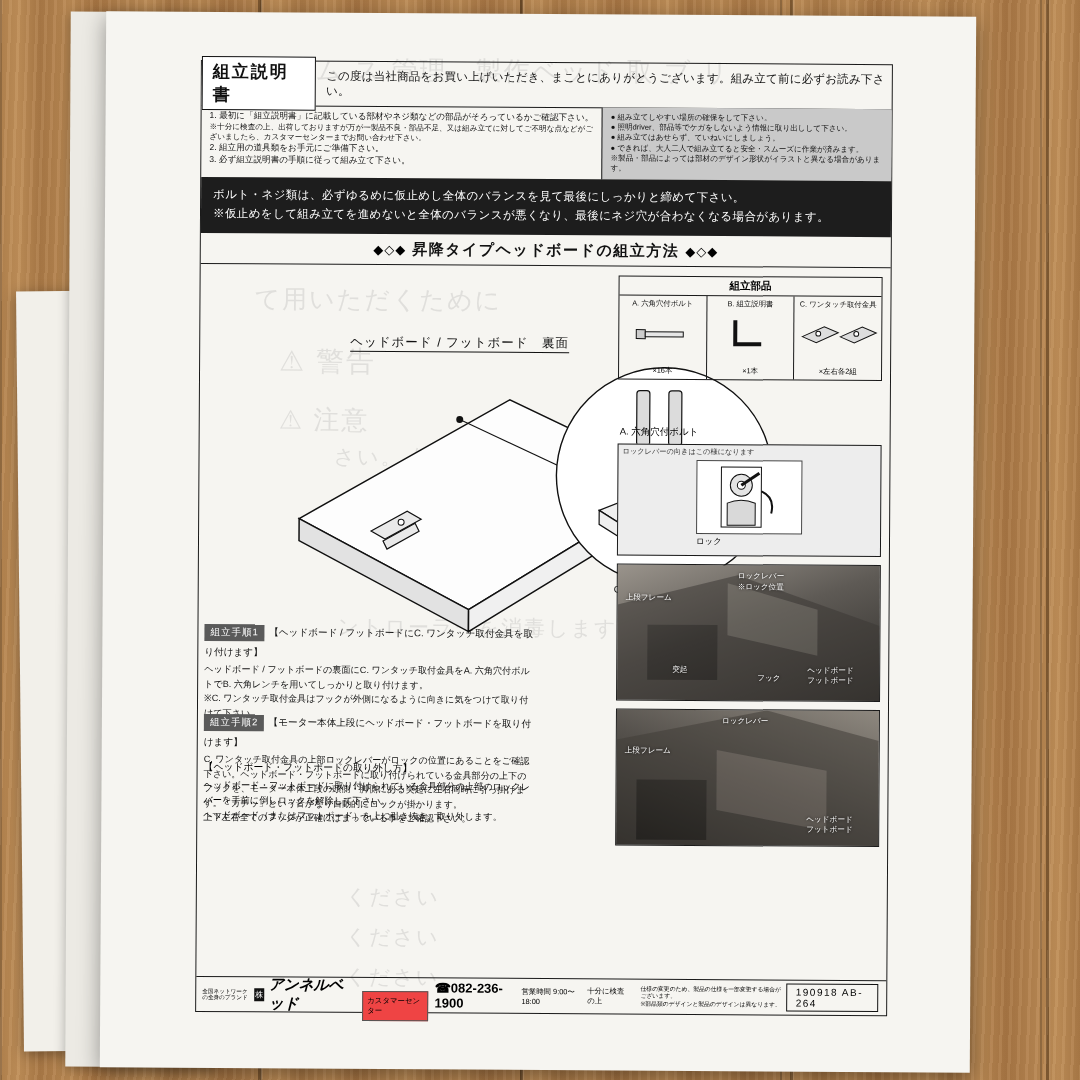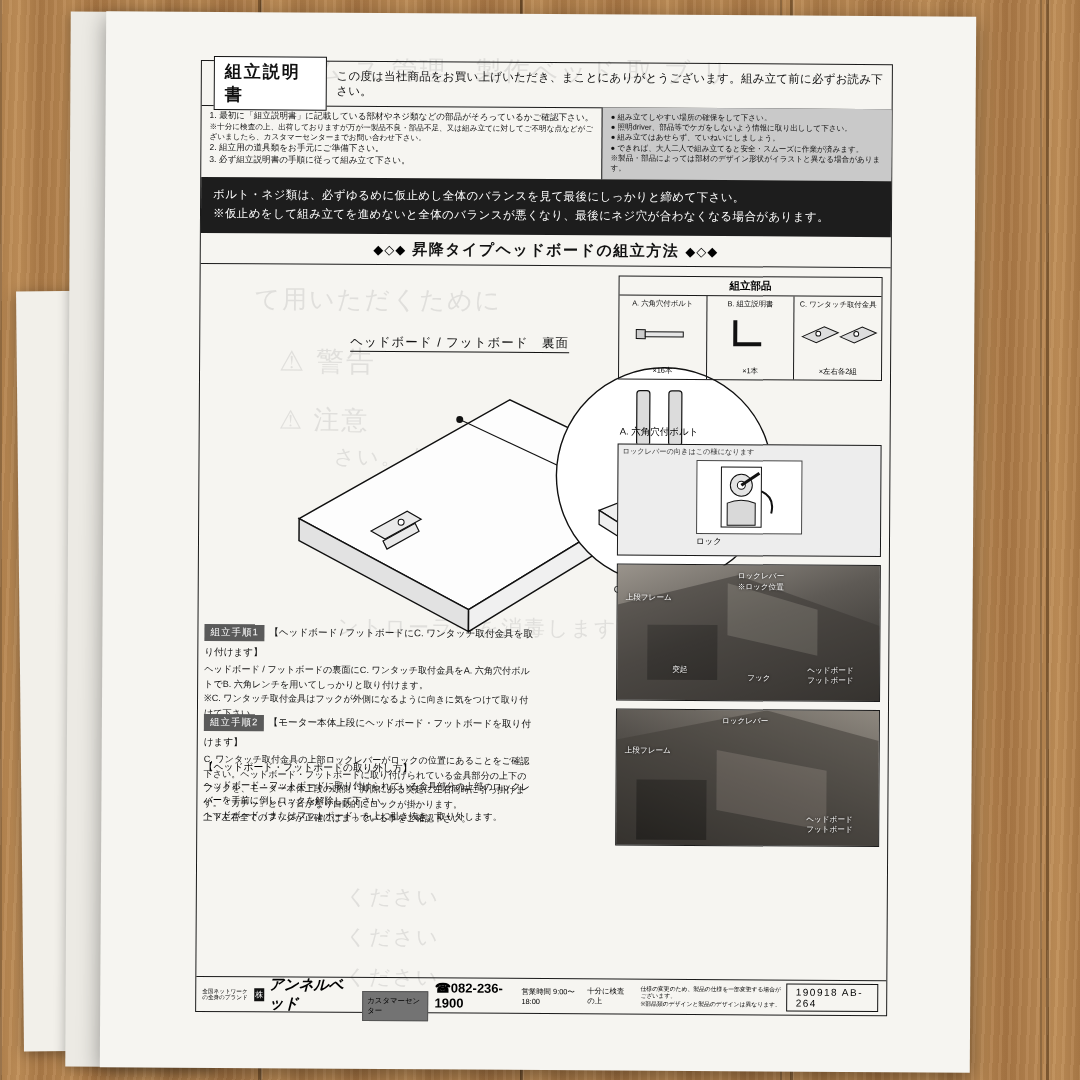--- a/index.html
+++ b/index.html
@@ -50,21 +50,21 @@
   
   #doc{position:absolute;left:0;top:0;width:870px;height:1056px;}
   .frame{
     position:absolute;left:95px;top:48px;width:690px;height:950px;
     border:1.6px solid #1a1a1a;
   }
 
   
   .hdr{position:absolute;left:0;top:0;width:100%;height:44px;border-bottom:1.4px solid #1a1a1a;display:flex;align-items:center;}
   .hdr-title{
-    margin-left:12px;border:1.4px solid #111;padding:3px 10px;font-size:17px;font-weight:bold;
+    border:1.4px solid #111;padding:3px 10px;font-size:17px;font-weight:bold;
     letter-spacing:2px;color:#111;background:#fff;
   }
   .hdr-sub{margin-left:10px;font-size:11.5px;color:#111;letter-spacing:.2px;}
 
   .notice{position:absolute;left:0;top:44px;width:100%;height:72px;display:flex;}
   .notice-l{width:58%;padding:5px 6px 0 8px;box-sizing:border-box;}
   .notice-r{width:42%;padding:5px 6px 0 8px;box-sizing:border-box;border-left:1.2px solid #1a1a1a;background:#c9c9c9;}
   .nline{font-size:8.6px;line-height:11.6px;color:#111;}
   .nline.small{font-size:7.6px;line-height:10.2px;}
 
@@ -118,21 +118,21 @@
   .photo .lbl{position:absolute;font-size:7.6px;color:#fff;text-shadow:0 0 3px #000;}
   .ph1{top:500px;width:262px;height:135px;background:linear-gradient(160deg,#9a948c 0%,#5e5a55 45%,#2e2c29 100%);}
   .ph2{top:645px;width:262px;height:135px;background:linear-gradient(200deg,#8e887f 0%,#55514c 50%,#262422 100%);}
 
   
   .foot{position:absolute;left:0;bottom:0;width:100%;height:34px;border-top:1.4px solid #1a1a1a;display:flex;align-items:center;}
   .brand{display:flex;align-items:center;gap:4px;margin-left:6px;}
   .brand .sq{width:13px;height:13px;background:#111;color:#fff;font-size:8px;display:flex;align-items:center;justify-content:center;}
   .brand .nm{font-size:15px;font-weight:bold;font-style:italic;letter-spacing:-.5px;}
   .brand .co{font-size:5.6px;line-height:6px;width:58px;}
-  .cs{margin-left:8px;background:#737373;border:1px solid #555;font-size:7.4px;padding:4px 4px;margin-top:22px;}
+  .cs{margin-left:8px;background:#ef4444;border:1px solid #555;font-size:7.4px;padding:4px 4px;margin-top:22px;}
   .tel{font-size:13px;font-weight:bold;margin-left:6px;}
   .hours{font-size:7.4px;margin-left:6px;}
   .fnote{font-size:5.8px;line-height:7.4px;margin-left:10px;}
   .code{margin-left:auto;margin-right:8px;border:1px solid #111;font-size:10px;padding:2px 8px;letter-spacing:1.5px;}
 </style>
 </head>
 <body>
 
 <div id="desk">
   <div class="plank-line" style="left:258px;"></div>
@@ -320,21 +320,21 @@
       <div class="photo ph1">
         <svg width="262" height="135" style="position:absolute;left:0;top:0;opacity:.55">
           <polygon points="0,40 120,10 262,60 262,135 0,135" fill="#3c3936"></polygon>
           <polygon points="110,18 200,44 200,90 110,70" fill="#6b6660"></polygon>
           <rect x="30" y="60" width="70" height="55" fill="#1d1b19"></rect>
         </svg>
         <div class="lbl" style="left:8px;top:28px;">上段フレーム</div>
         <div class="lbl" style="left:120px;top:6px;">ロックレバー</div>
         <div class="lbl" style="left:120px;top:17px;">※ロック位置</div>
         <div class="lbl" style="left:55px;top:100px;">突起</div>
-        <div class="lbl" style="left:130px;top:108px;font-family:Liberation Serif, serif;">フック</div>
+        <div class="lbl" style="left:140px;top:108px;font-family:Liberation Serif, serif;">フック</div>
         <div class="lbl" style="left:190px;top:100px;white-space:pre-line;">ヘッドボード
 フットボード</div>
       </div>
 
       <div class="photo ph2">
         <svg width="262" height="135" style="position:absolute;left:0;top:0;opacity:.55">
           <polygon points="0,30 150,0 262,30 262,135 0,135" fill="#423e39"></polygon>
           <polygon points="100,40 210,60 210,120 100,100" fill="#6d6760"></polygon>
           <rect x="20" y="70" width="70" height="60" fill="#211f1d"></rect>
         </svg>

